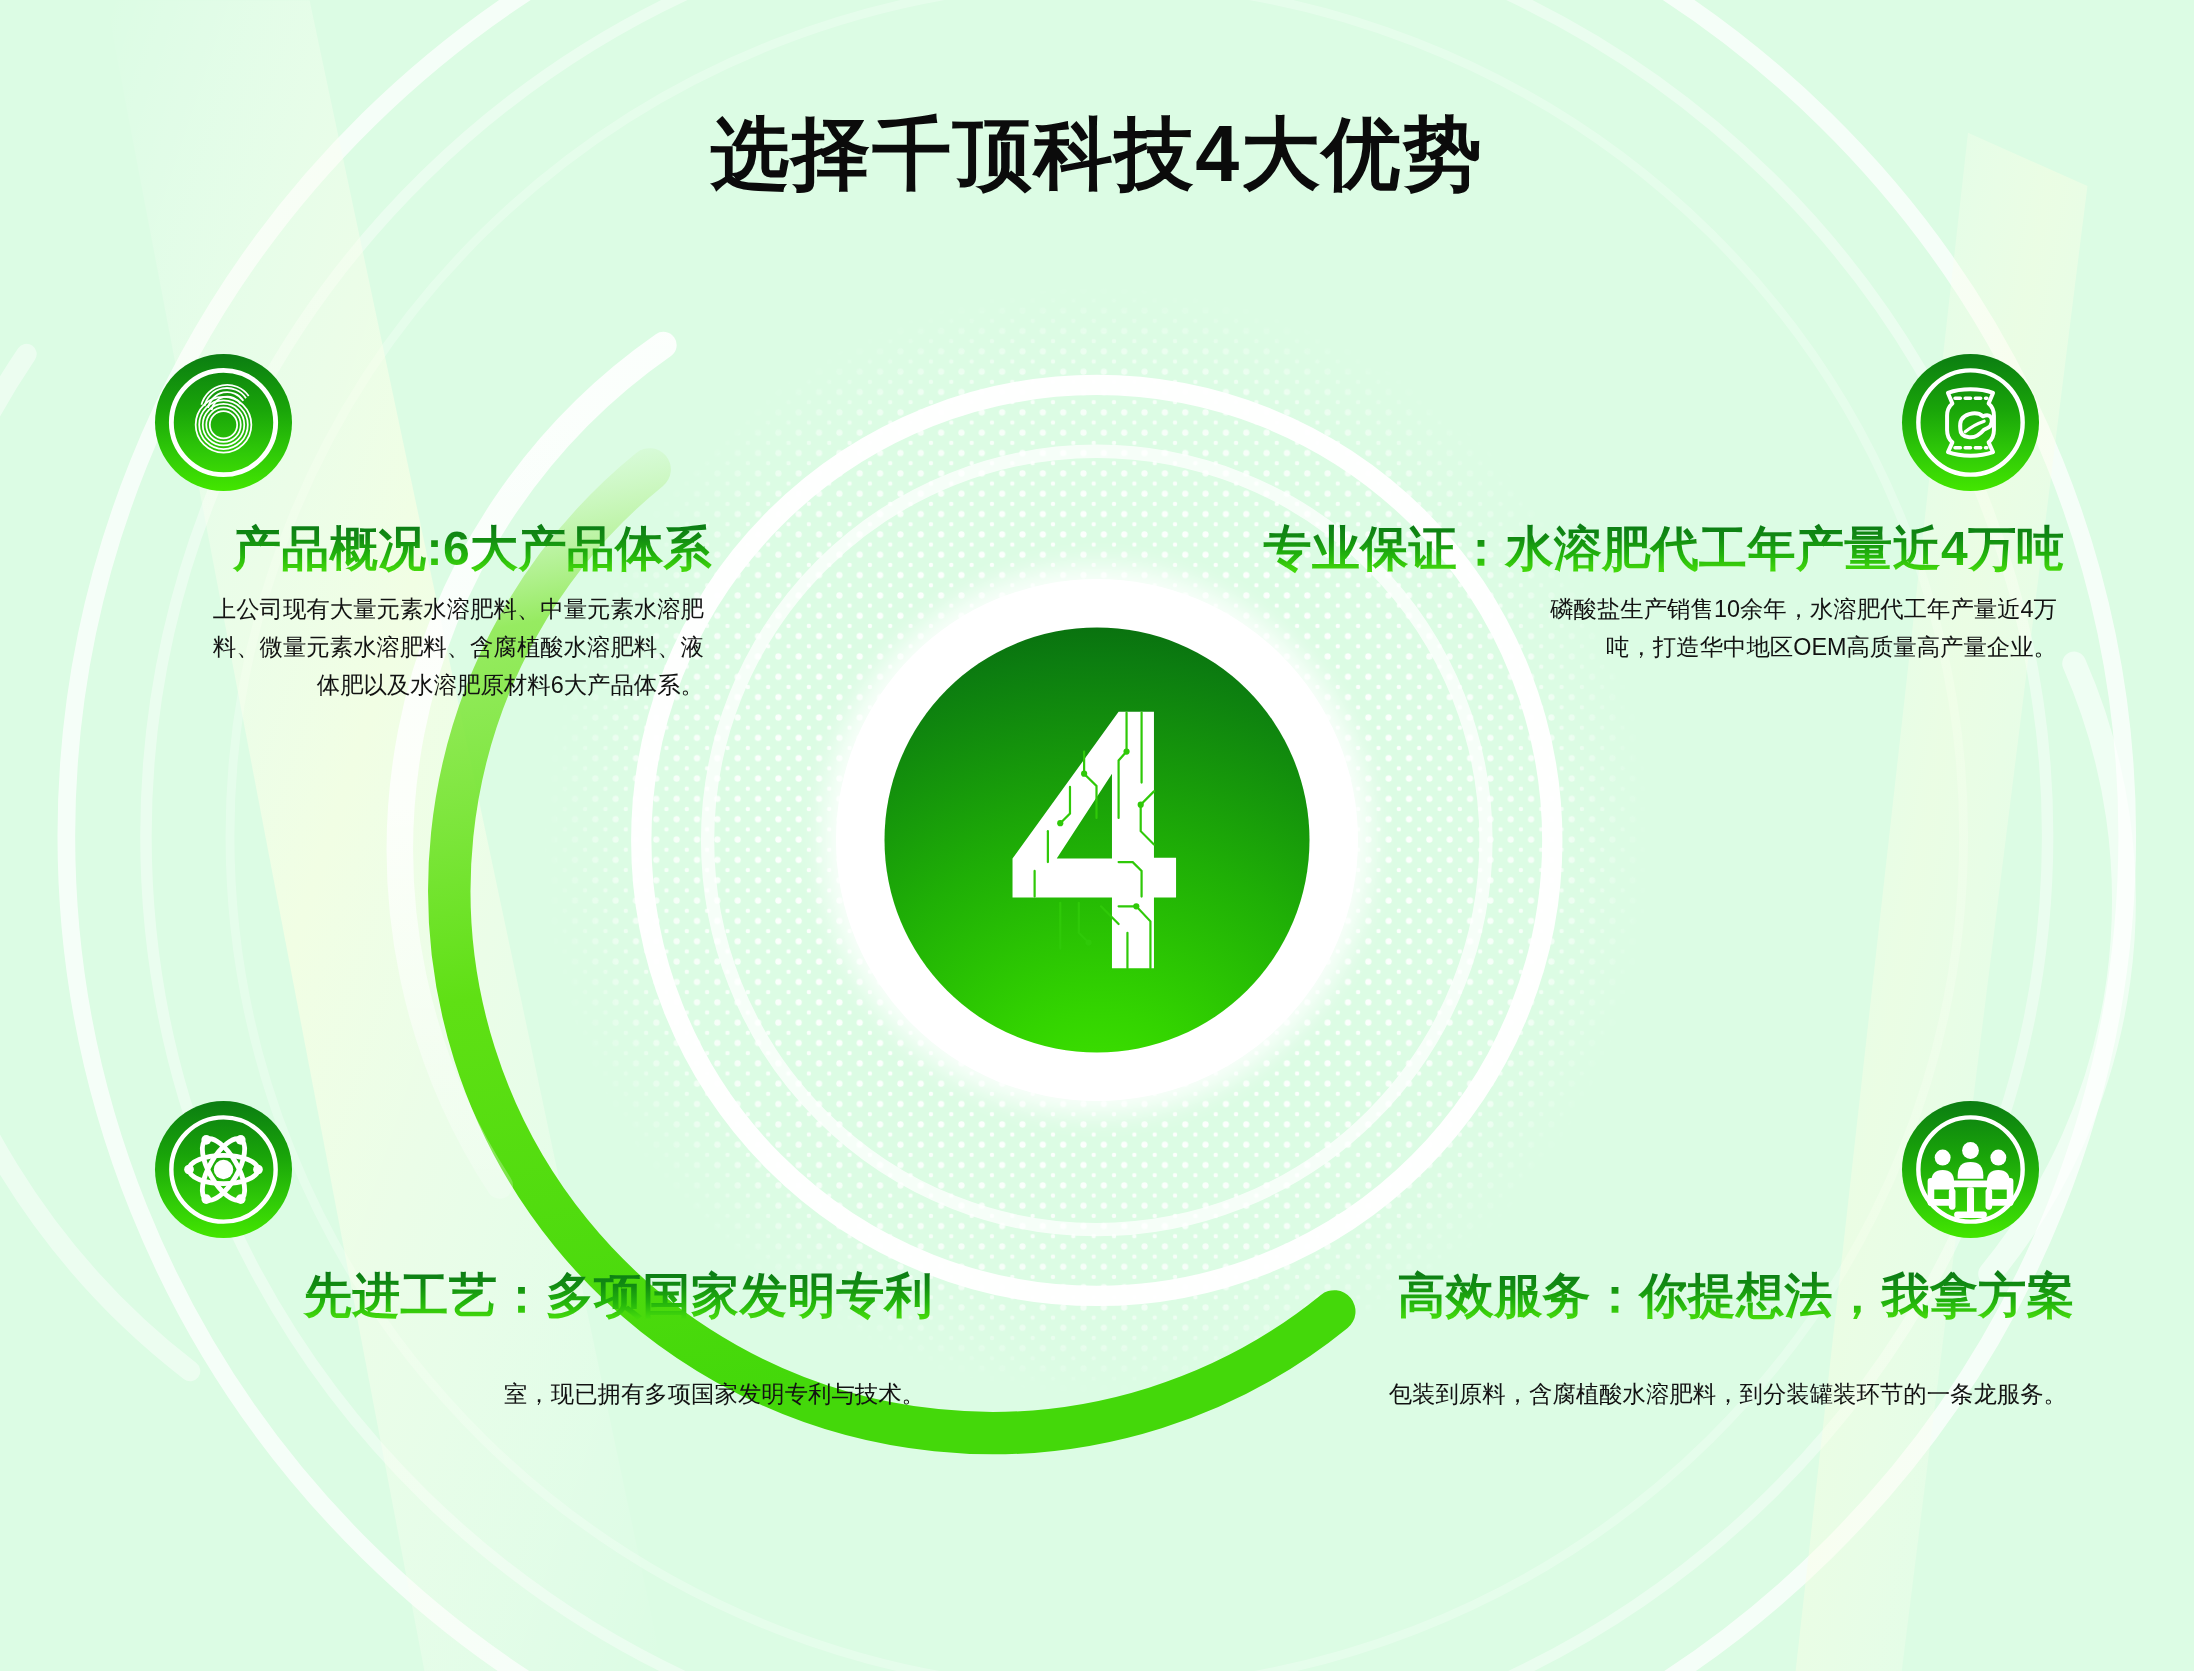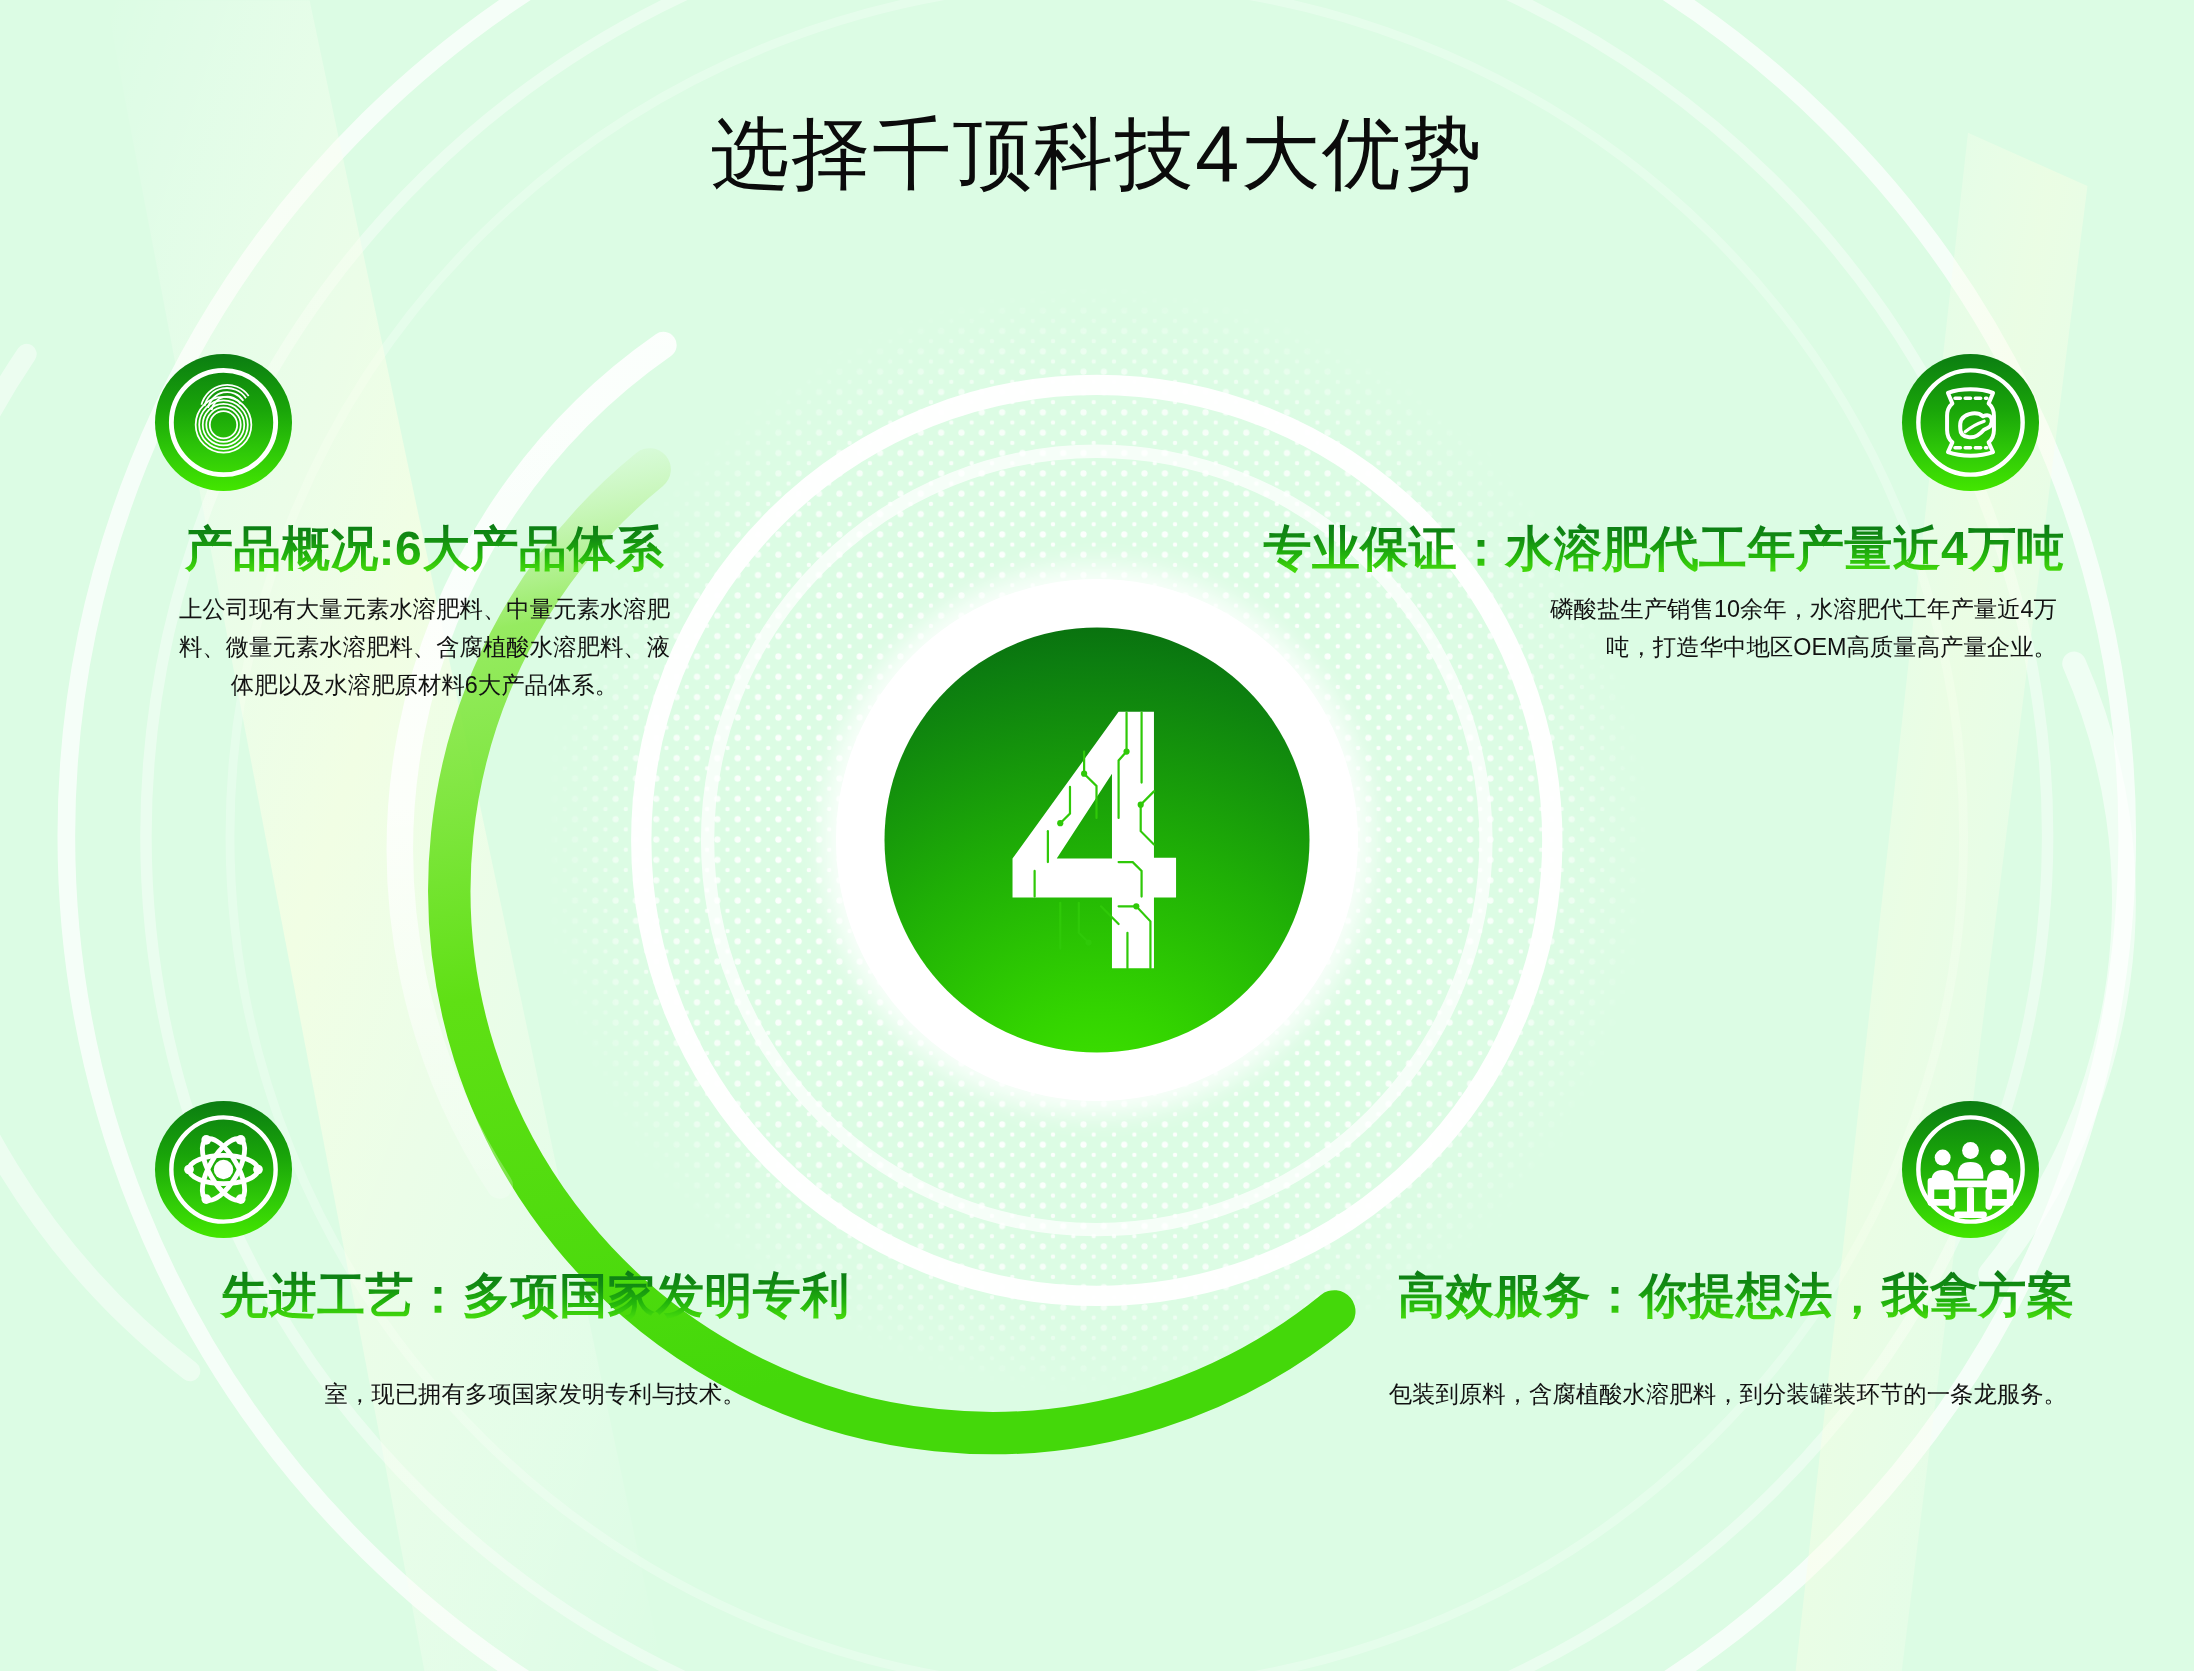--- a/index.html
+++ b/index.html
@@ -58,28 +58,28 @@
     color:transparent;-webkit-text-fill-color:transparent;
     margin:0 0 15px 0;
   }
   .q-body{
     font-size:23.4px;
     line-height:1.62;
     color:#121212;
     margin:8px;
     font-weight:500;
   }
-  .q-left  .q-head,.q-left  .q-body{text-align:center;}
+  .q-left  .q-head,.q-left  .q-body{text-align:right;}
   .q-right .q-head,.q-right .q-body{text-align:right;}
 
   
   #page-title{
     position:absolute;left:0;top:102px;width:2194px;
     text-align:center;
-    font-size:79px;font-weight:normal;letter-spacing:1.8px;
+    font-size:79px;font-weight:bold;letter-spacing:1.8px;
     color:#0b0b0b;
     white-space:nowrap;
   }
 </style>
 </head>
 <body>
 
 <div id="stage">
 
   <svg class="bg-svg" viewBox="0 0 4961 3780" xmlns="http://www.w3.org/2000/svg">

